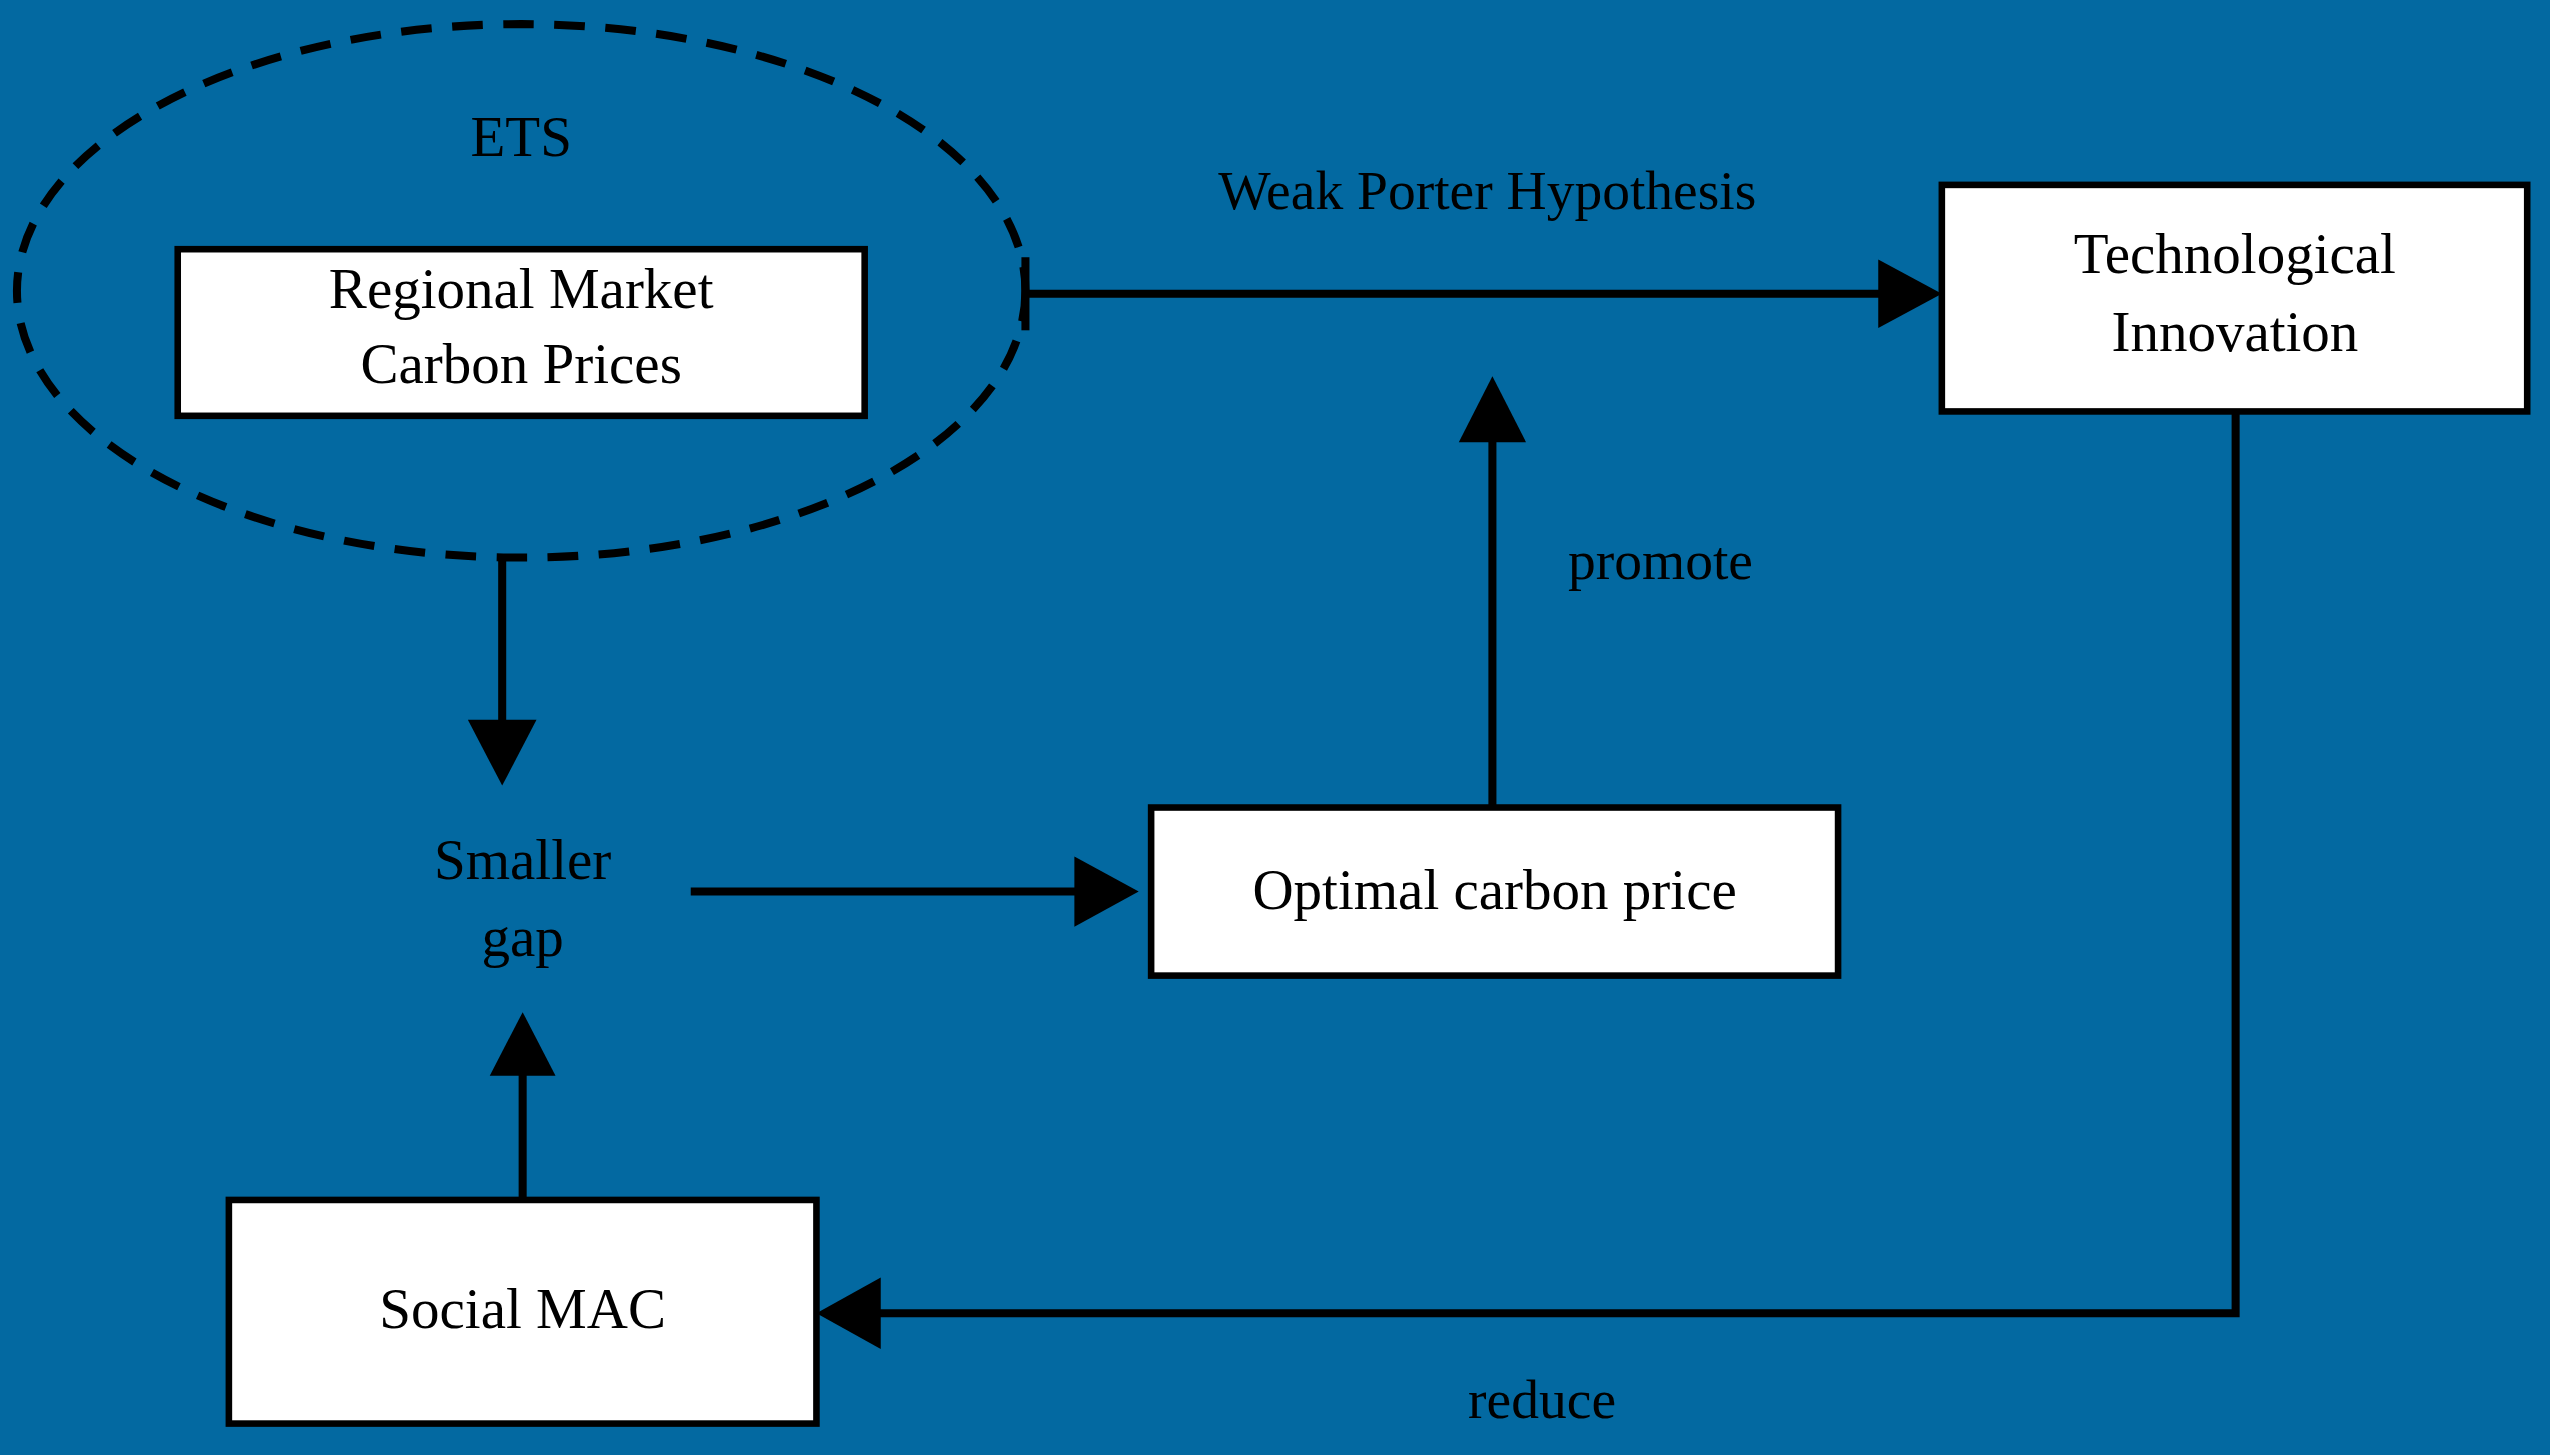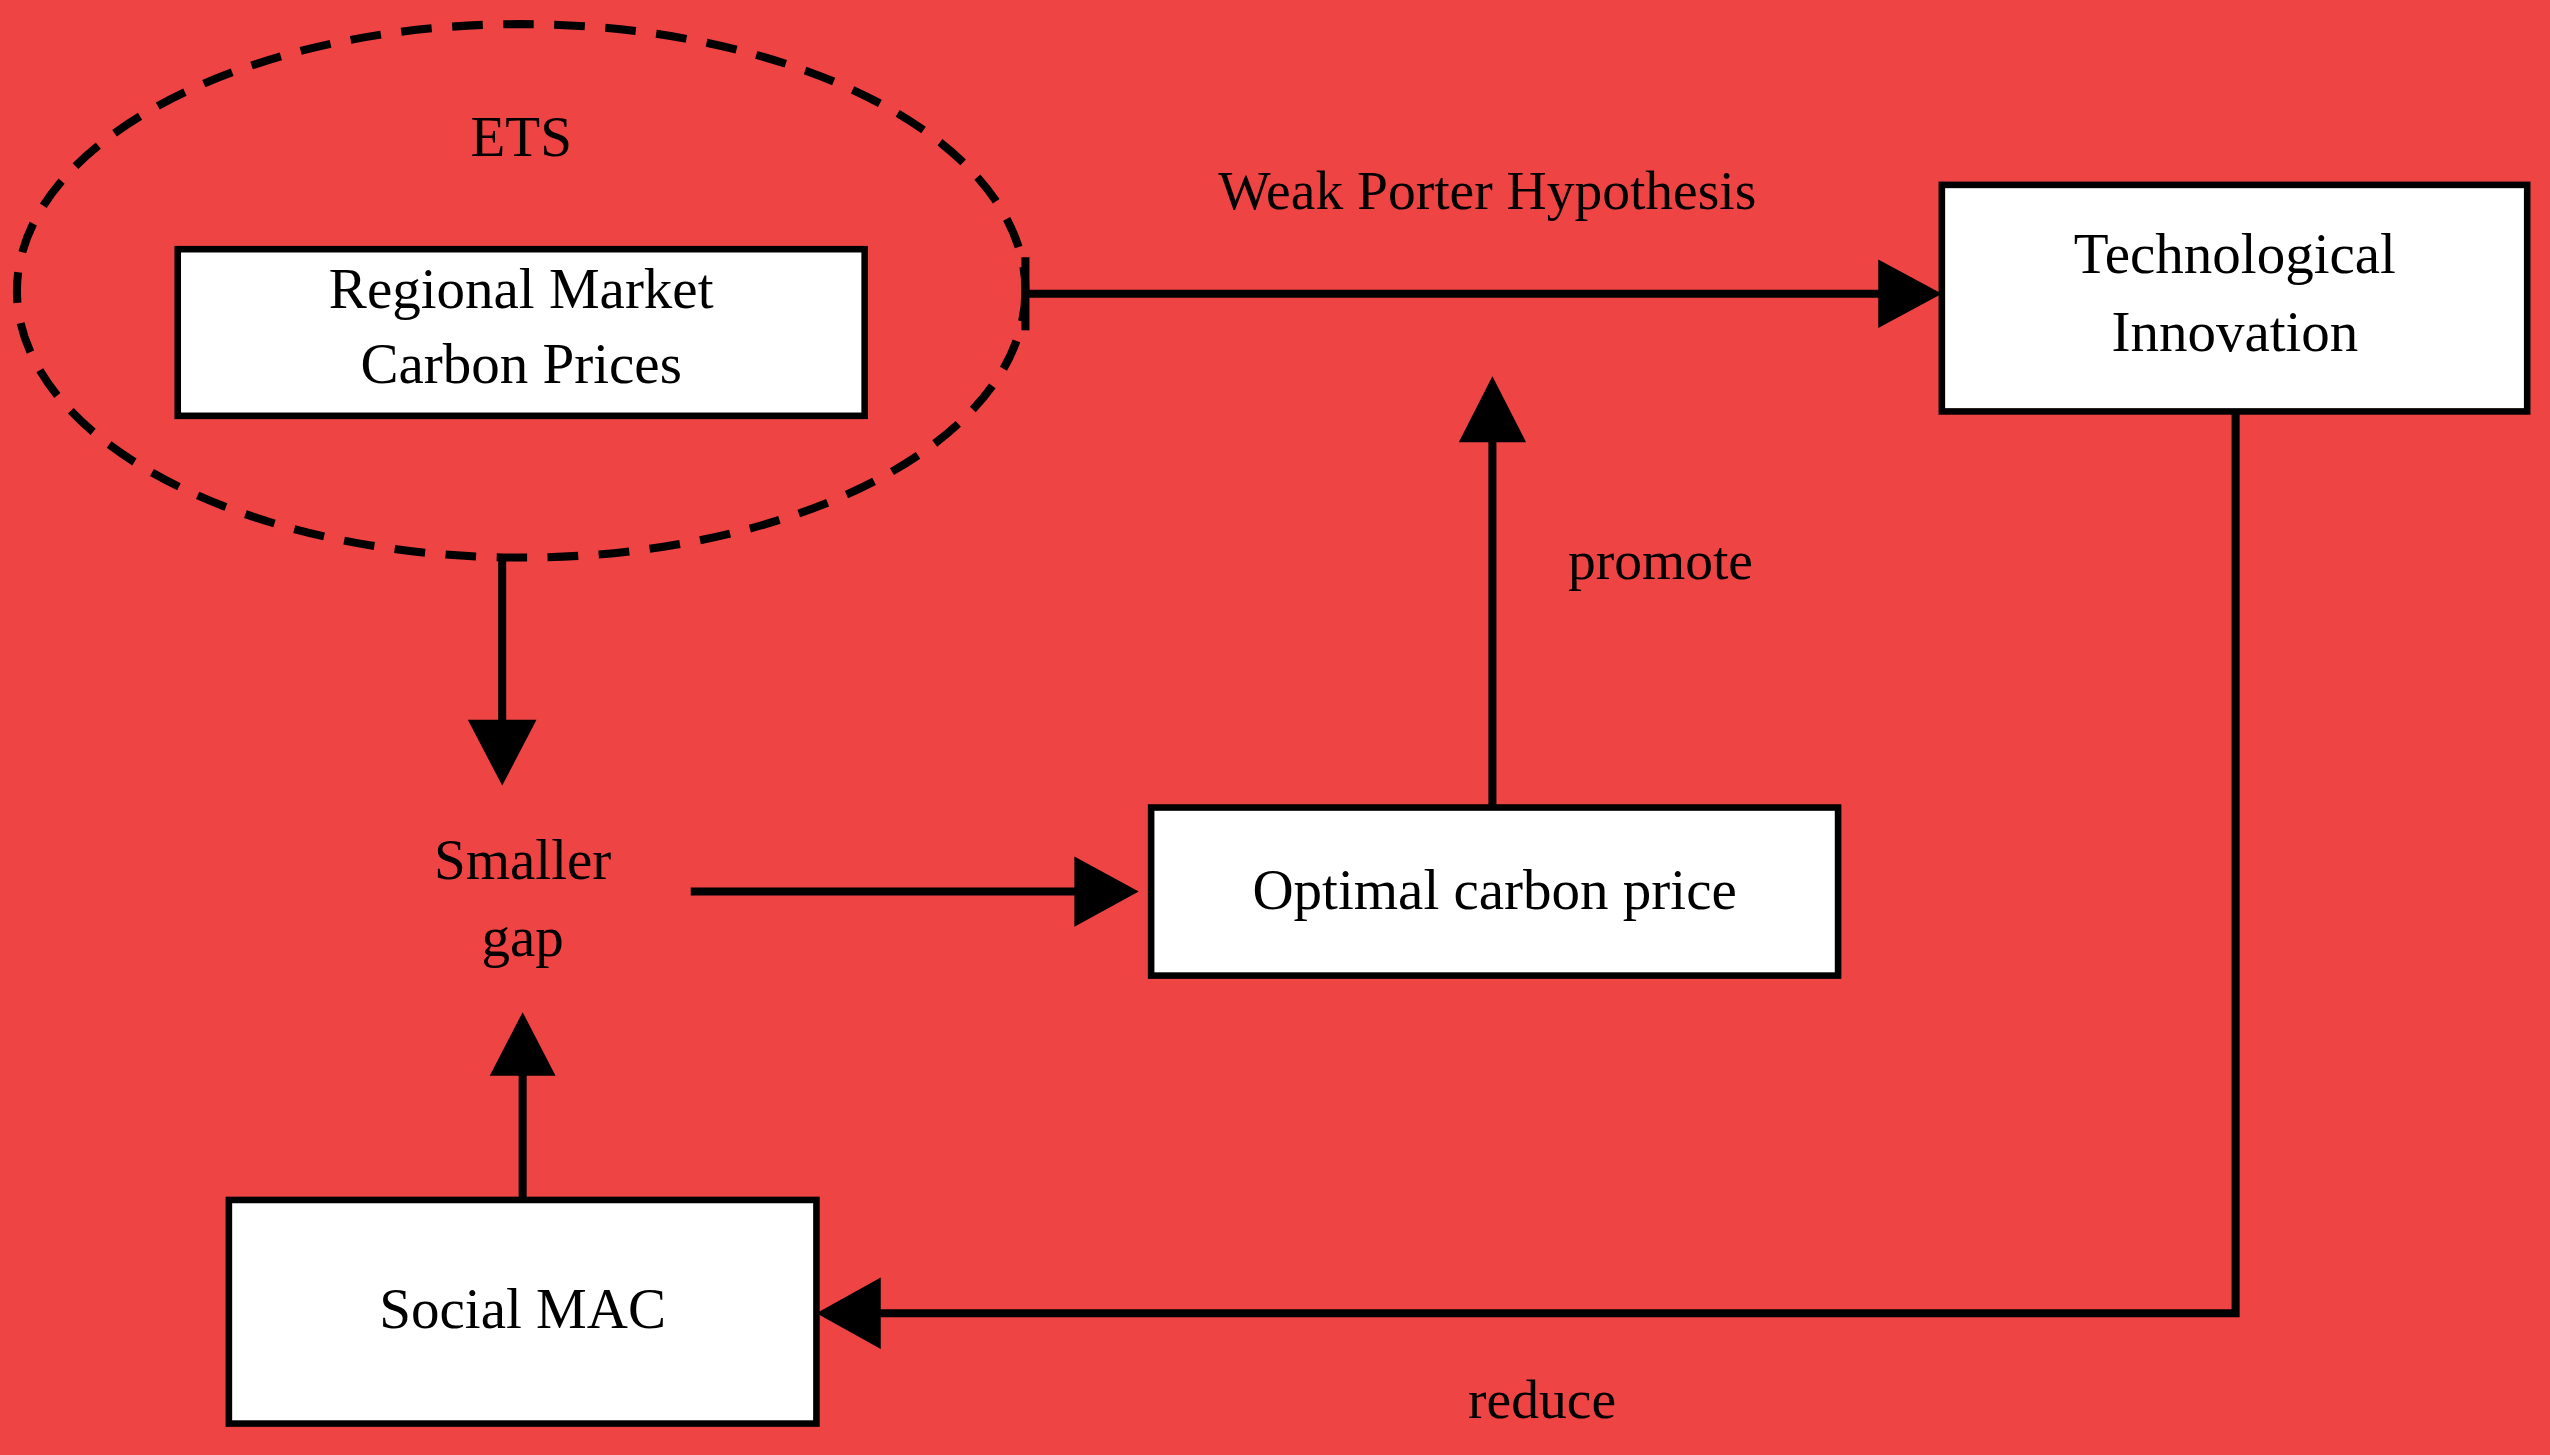--- a/index.html
+++ b/index.html
@@ -5,21 +5,21 @@
 <style>
   html, body {
     margin: 0;
     padding: 0;
     background: #ffffff;
   }
   #diagram-root {
     position: relative;
     width: 2550px;
     height: 1455px;
-    background: #ef4444;
+    background: #0369a1;
     overflow: hidden;
     font-family: "Liberation Serif", "DejaVu Serif", serif;
   }
   svg.canvas {
     position: absolute;
     top: 0;
     left: 0;
     width: 2550px;
     height: 1455px;
     display: block;

